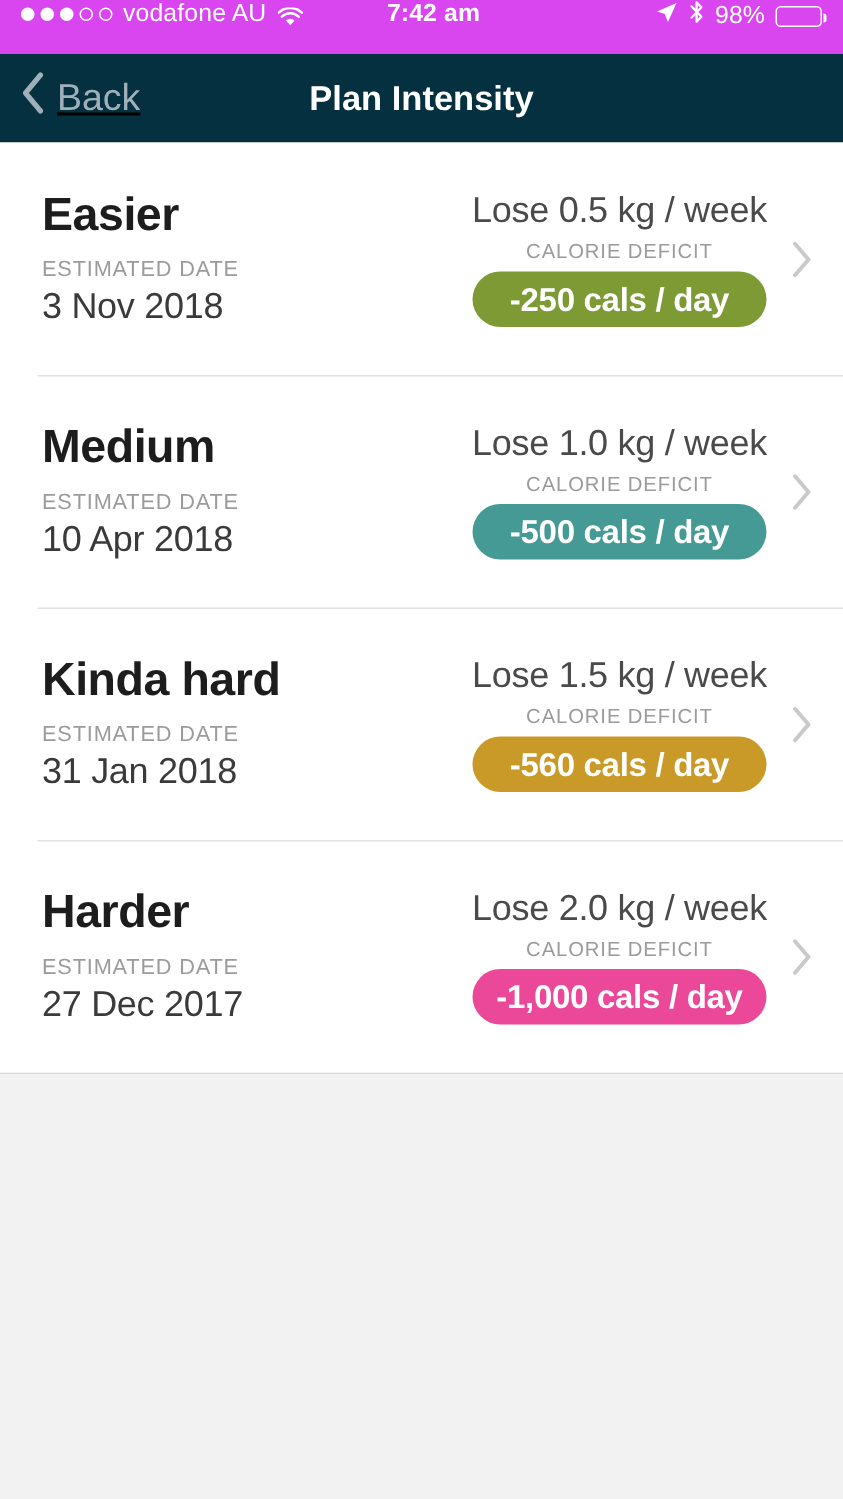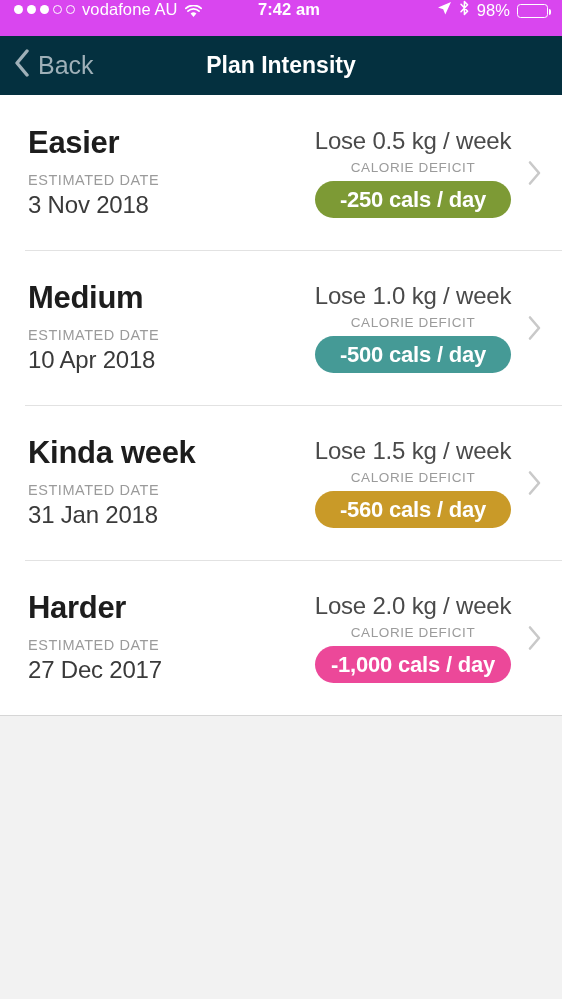--- a/index.html
+++ b/index.html
@@ -36,21 +36,21 @@
   }
   .battery::after{
     content:""; position:absolute; right:-4px; top:4px;
     width:2.4px; height:6px; background:#ffffff; border-radius:0 2px 2px 0;
   }
   .battfill{ height:100%; background:#ffffff; border-radius:1.5px; }
 
   
   .navbar{
     height:59px; background:#04303f; position:relative;
-    display:flex; align-items:center; padding:0 14px;
+    display:flex; align-items:center; padding:0 14px;text-decoration:underline;
   }
   .backbtn{
     display:flex; align-items:center; gap:8px;
     color:#9fb0b8; font-size:25px; cursor:pointer;
   }
   .nav-title{
     position:absolute; left:0; right:0; text-align:center;
     color:#ffffff; font-size:23px; font-weight:bold; pointer-events:none;
   }
 
@@ -193,21 +193,21 @@
     </div>
     <span class="chev">
       <svg width="14" height="25" viewBox="0 0 14 25">
         <path d="M2 2 L11 12.5 L2 23" stroke="#c9c9c9" stroke-width="2.6" fill="none" stroke-linecap="round" stroke-linejoin="round"></path>
       </svg>
     </span>
   </div>
 
   <div class="row">
     <div class="left">
-      <div class="plan-name">Kinda week</div>
+      <div class="plan-name">Kinda hard</div>
       <div class="est-label">ESTIMATED DATE</div>
       <div class="est-date">31 Jan 2018</div>
     </div>
     <div class="right">
       <div class="rate">Lose 1.5 kg / week</div>
       <div class="deficit-label">CALORIE DEFICIT</div>
       <div class="badge" style="background: rgb(201, 154, 40);">-560 cals / day</div>
     </div>
     <span class="chev">
       <svg width="14" height="25" viewBox="0 0 14 25">

